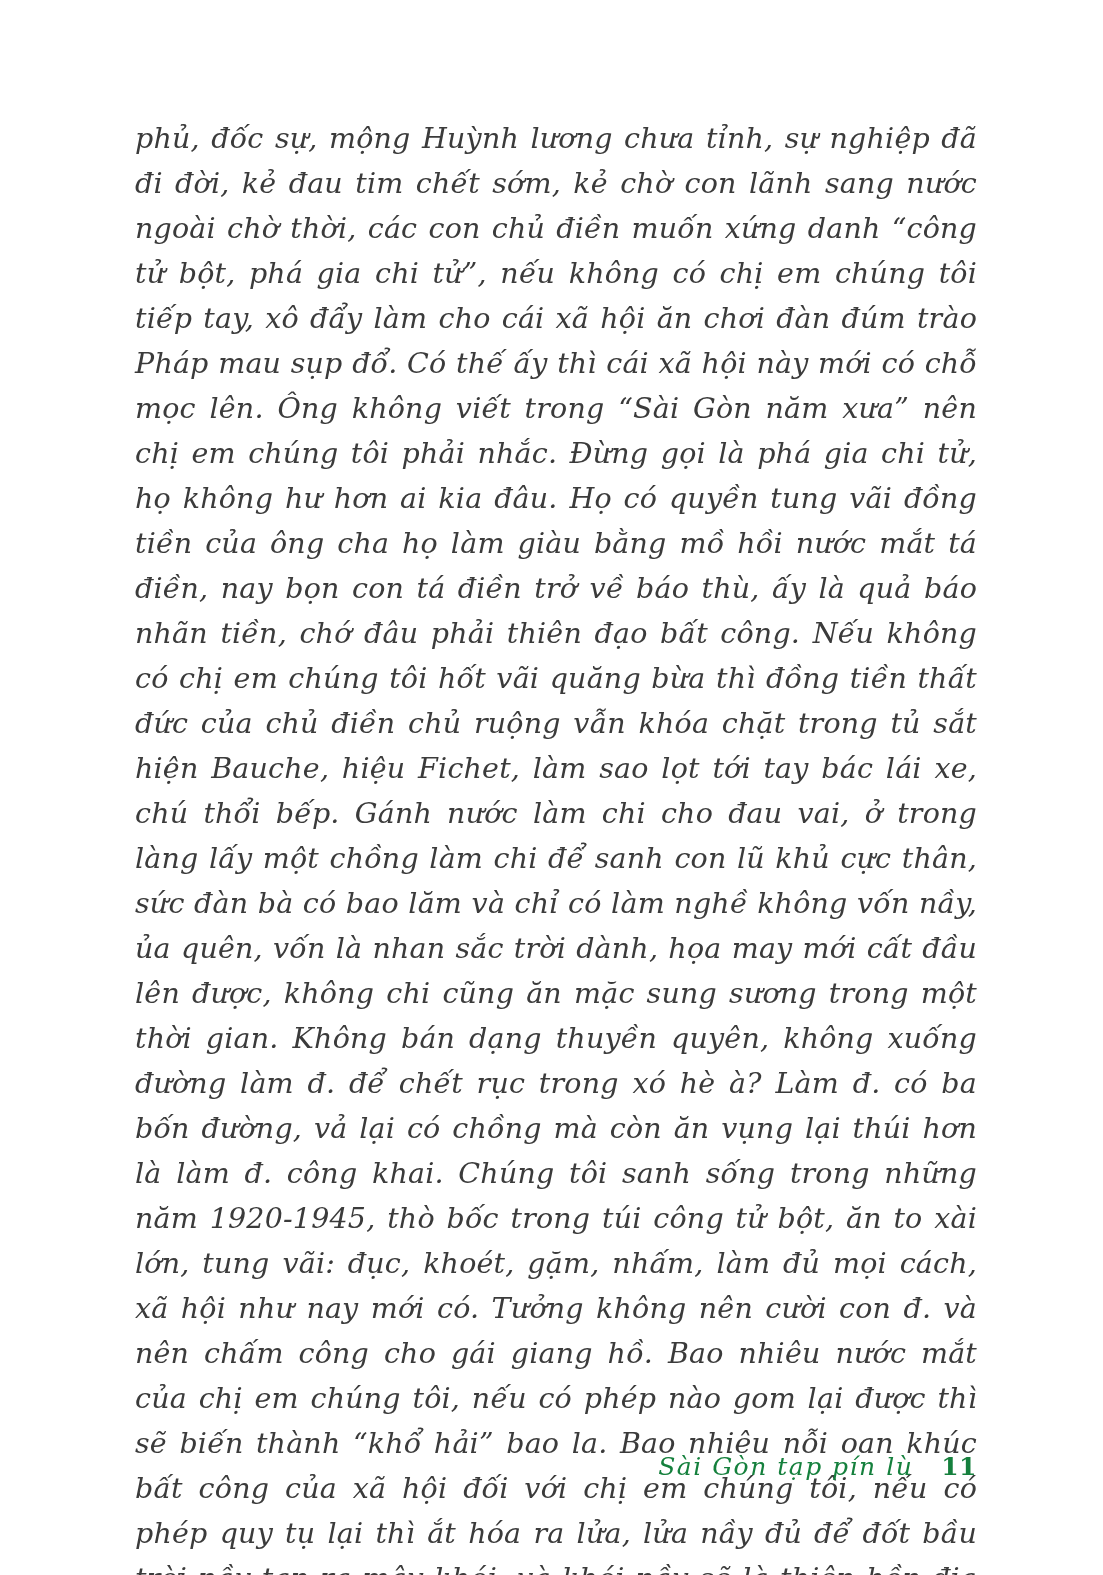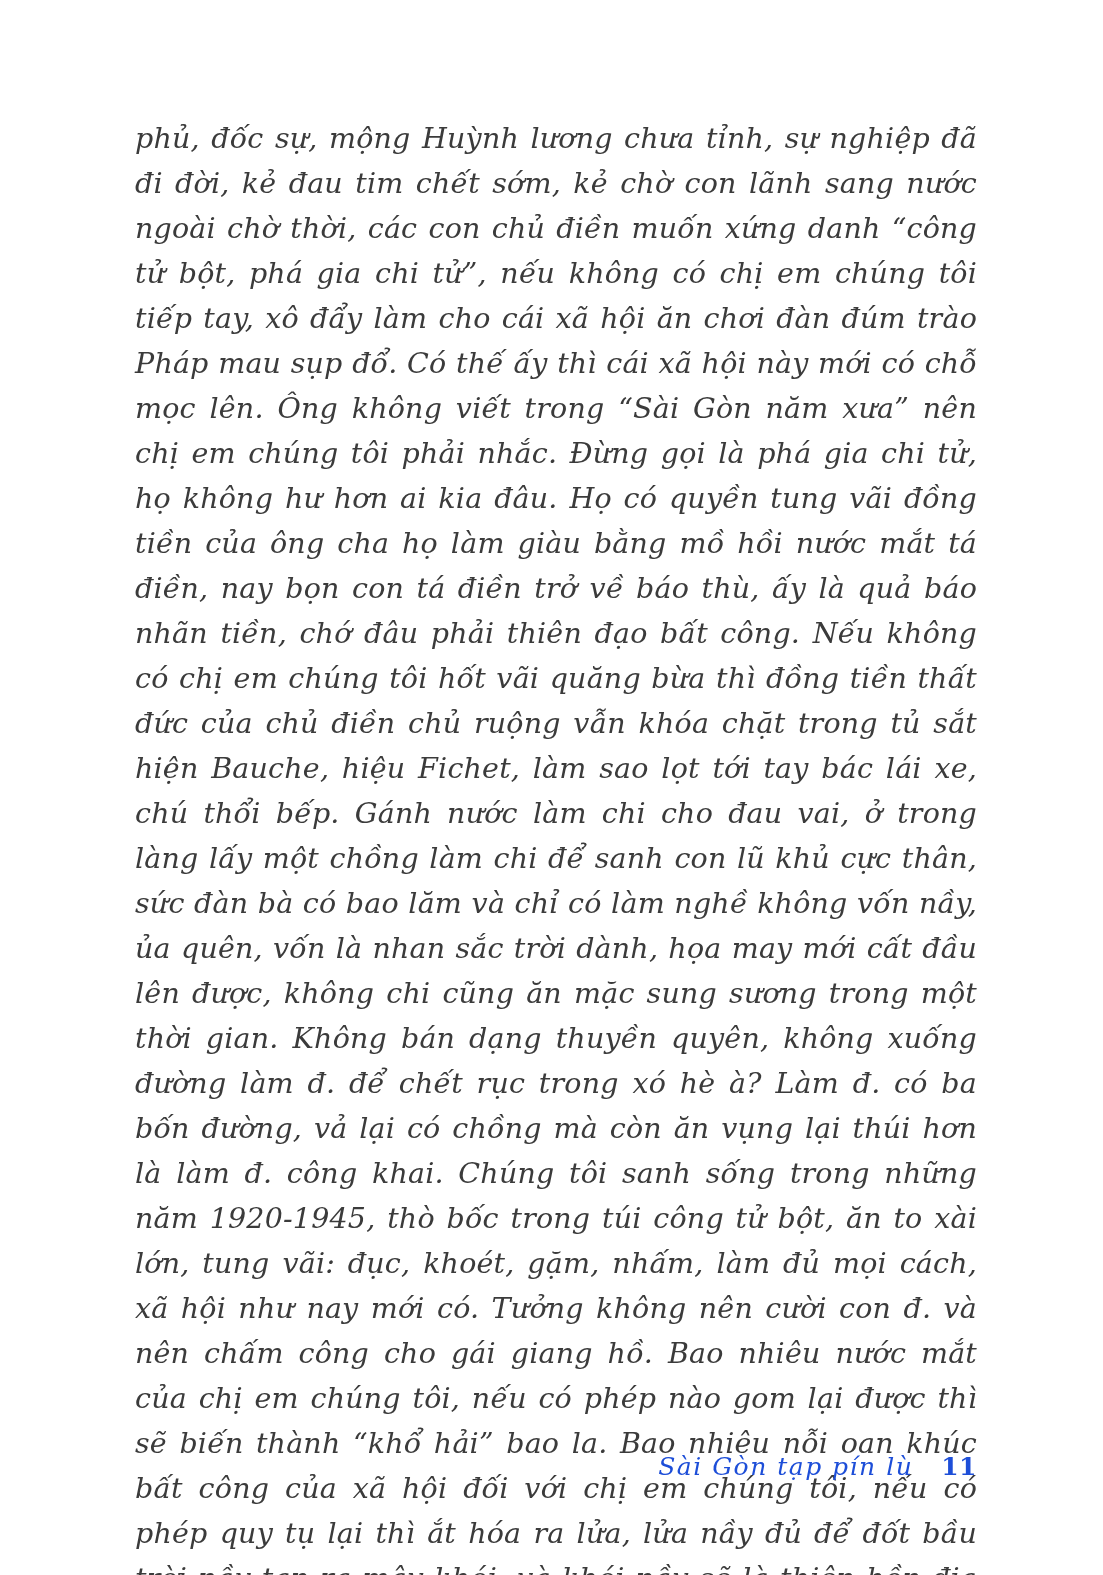--- a/index.html
+++ b/index.html
@@ -30,21 +30,21 @@
     line-height: 45px;
     text-align: justify;
     color: #3b3b3b;
     letter-spacing: 0.2px;
   }
   .footer {
     position: absolute;
     top: 1452px;
     right: 126px;
     font-size: 25px;
-    color: #1d4ed8;
+    color: #15803d;
     white-space: nowrap;
   }
   .book-title {
     font-style: italic;
     letter-spacing: 1.5px;
   }
   .page-number {
     font-style: normal;
     font-weight: 600;
     margin-left: 20px;

